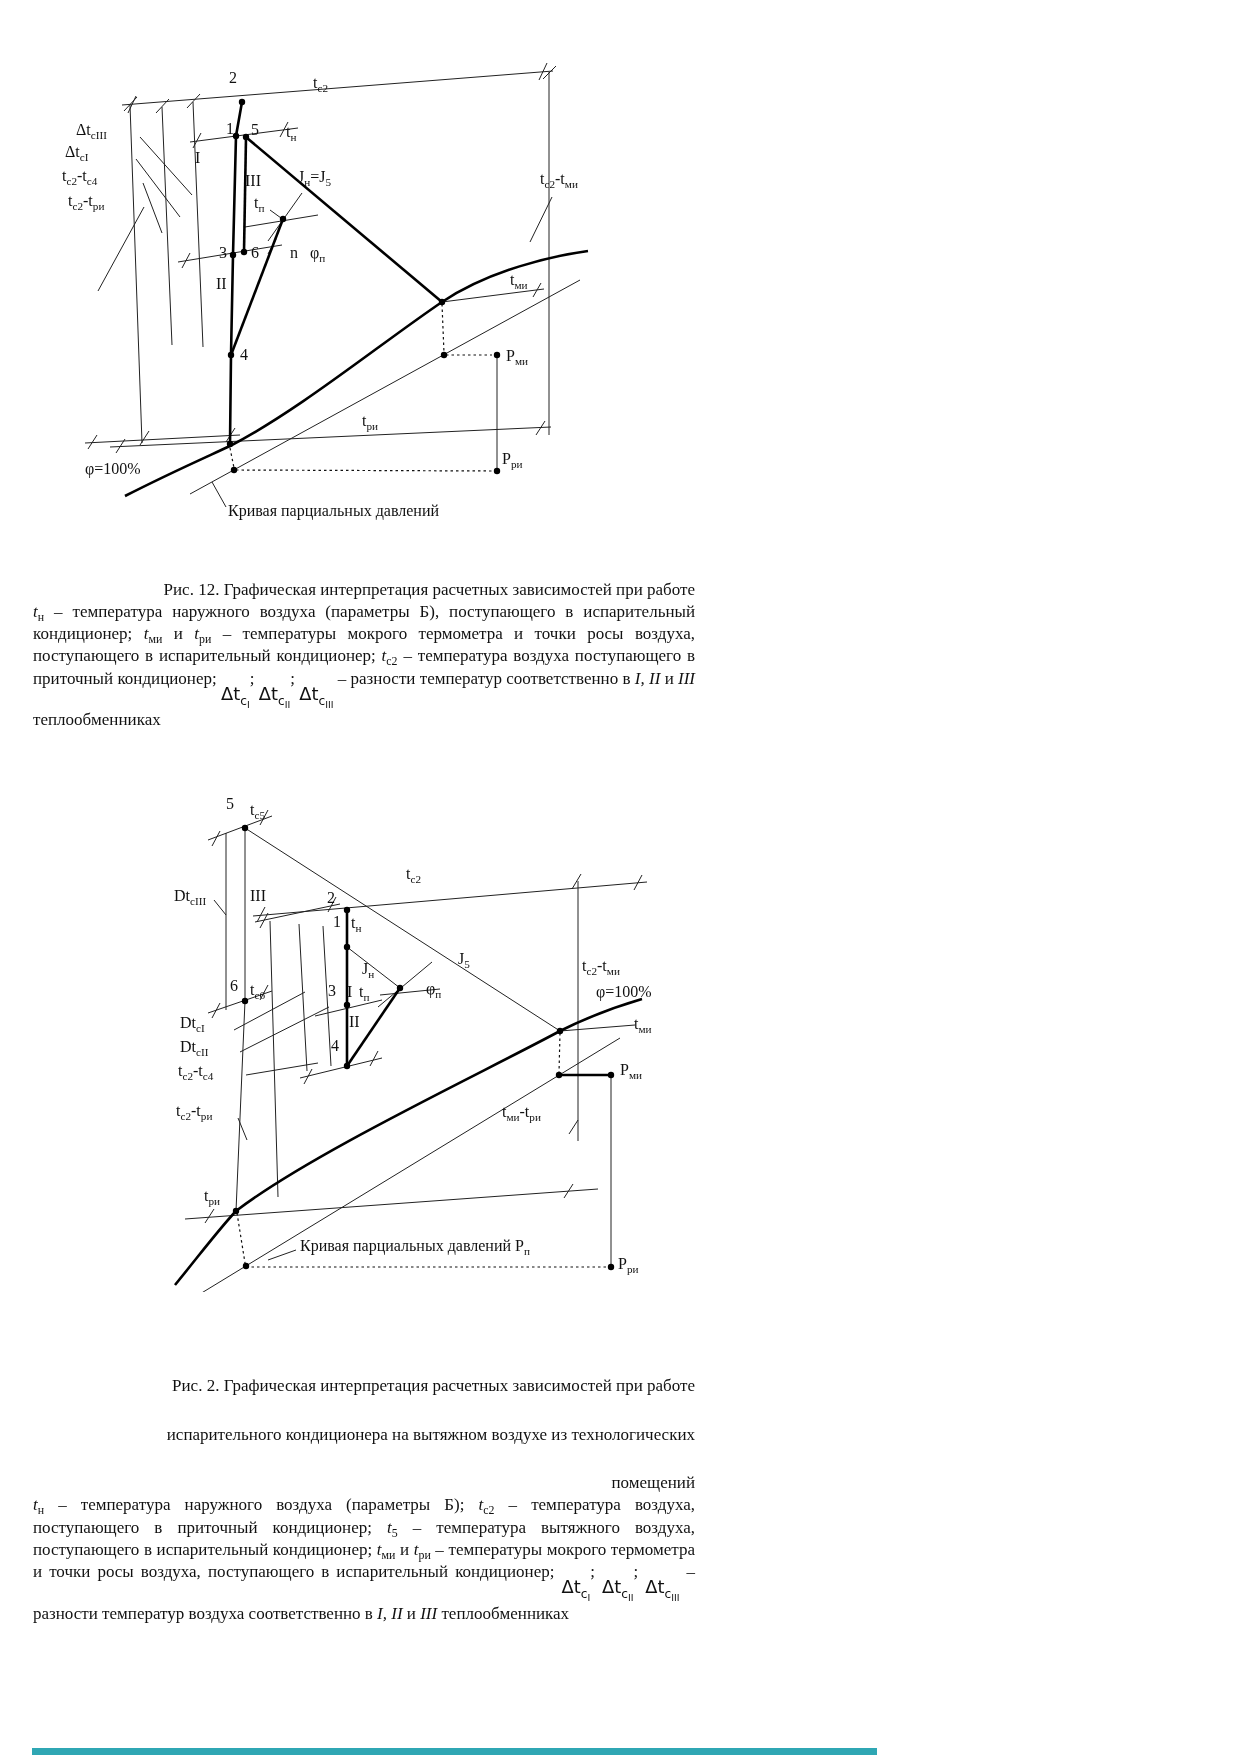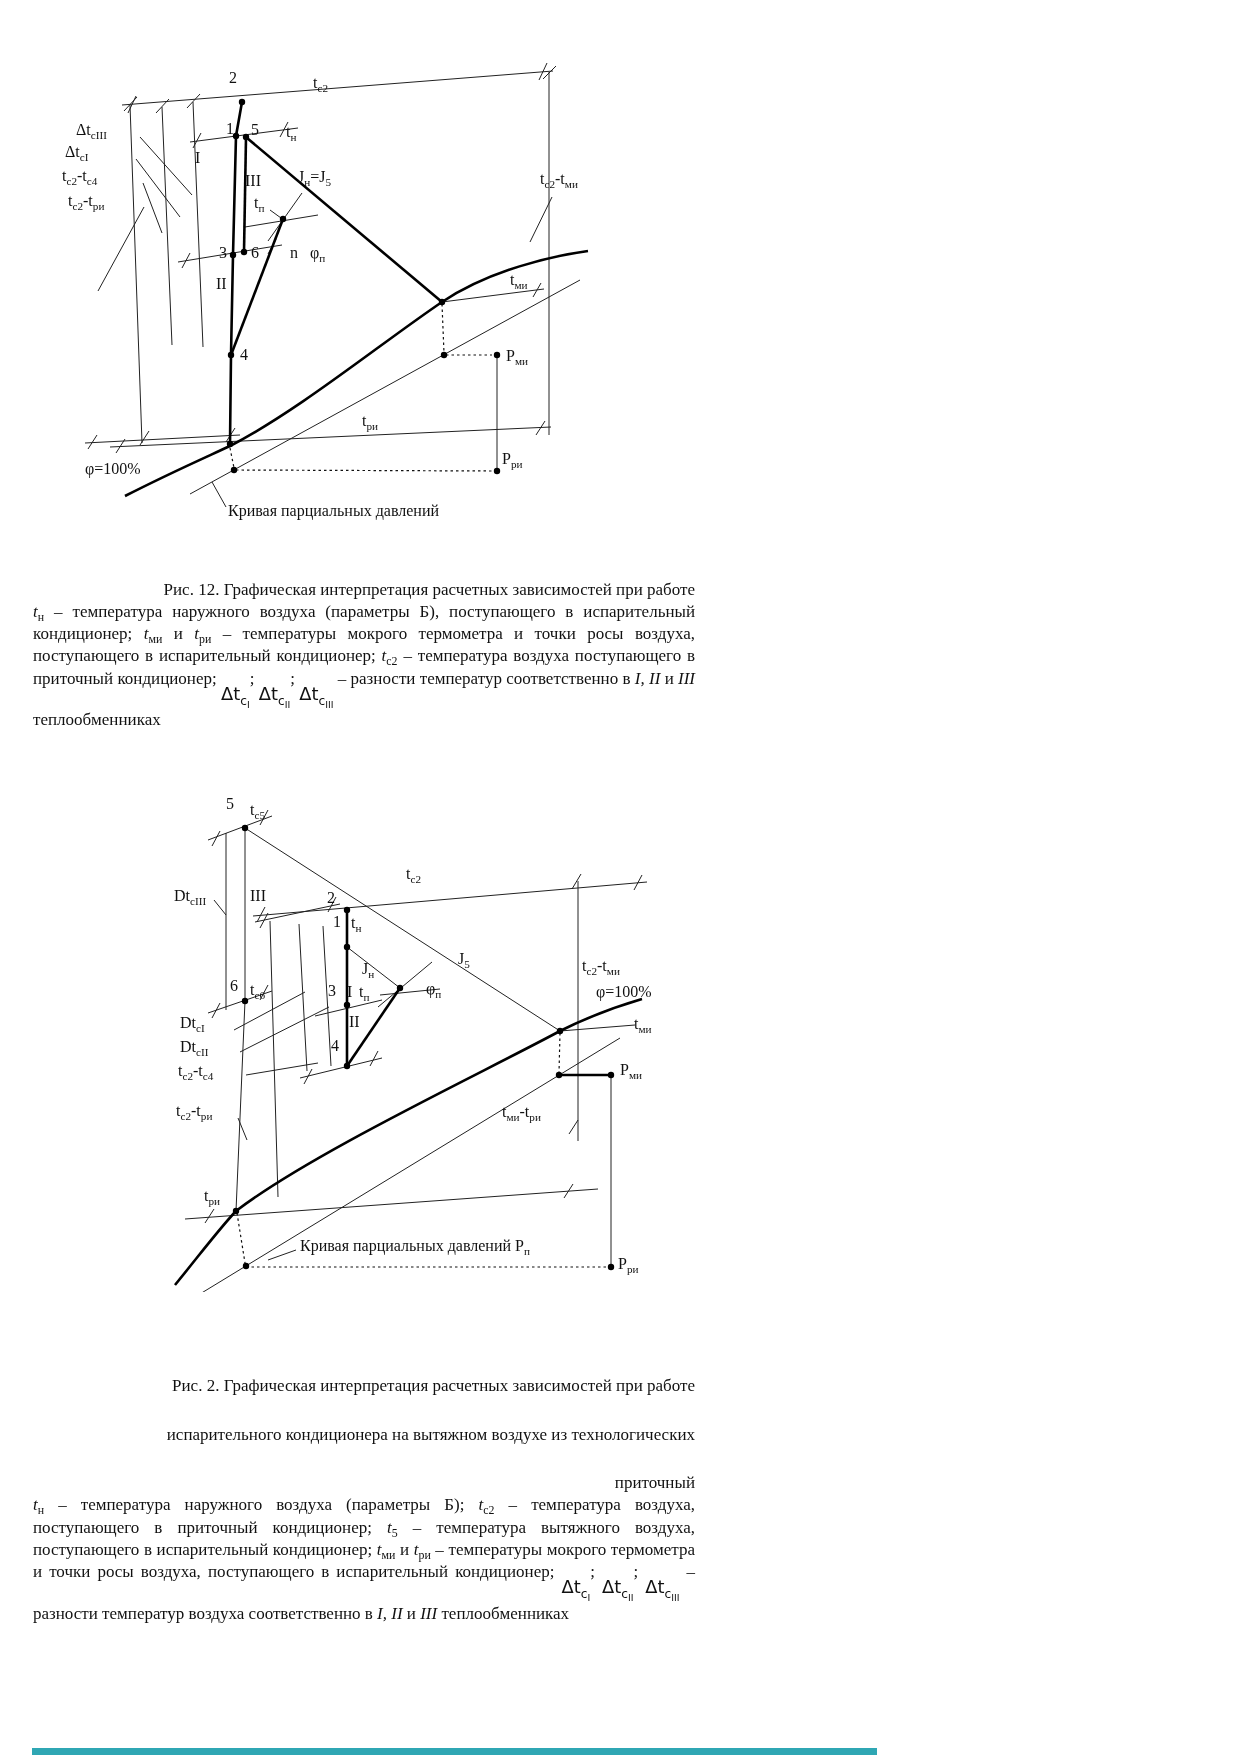--- a/index.html
+++ b/index.html
@@ -179,19 +179,19 @@
     <div class="lbl" style="left:470px;top:362px;"><span>P</span><span class="rt-sub">ми</span></div>
     <div class="lbl" style="left:352px;top:404px;"><span>t</span><span class="rt-sub">ми</span><span>-t</span><span class="rt-sub">ри</span></div>
     <div class="lbl" style="left:54px;top:488px;"><span>t</span><span class="rt-sub">ри</span></div>
     <div class="lbl" style="left:150px;top:538px;"><span>Кривая парциальных давлений P</span><span class="rt-sub">п</span></div>
     <div class="lbl" style="left:468px;top:556px;"><span>P</span><span class="rt-sub">ри</span></div>
   </div>
 
   <div class="caption" style="left:33px;top:1348px;width:662px;">
     <div class="cap-title">Рис. 2. Графическая интерпретация расчетных зависимостей при работе</div>
     <div class="cap-title">испарительного кондиционера на вытяжном воздухе из технологических</div>
-    <div class="cap-title">приточный</div>
+    <div class="cap-title">помещений</div>
     <div class="cap-body"><span class="rt-i">t</span><span class="rt-sub">н</span><span> – температура наружного воздуха (параметры Б); </span><span class="rt-i">t</span><span class="rt-sub">с2</span><span> – температура воздуха, поступающего в приточный кондиционер; </span><span class="rt-i">t</span><span class="rt-sub">5</span><span> – температура вытяжного воздуха, поступающего в испарительный кондиционер; </span><span class="rt-i">t</span><span class="rt-sub">ми</span><span> и </span><span class="rt-i">t</span><span class="rt-sub">ри</span><span> – температуры мокрого термометра и точки росы воздуха, поступающего в испарительный кондиционер; </span><span class="rt-drop">Δt</span><span class="rt-dropsub">с</span><span class="rt-dropsub2">I</span><span>; </span><span class="rt-drop">Δt</span><span class="rt-dropsub">с</span><span class="rt-dropsub2">II</span><span>; </span><span class="rt-drop">Δt</span><span class="rt-dropsub">с</span><span class="rt-dropsub2">III</span><span> – разности температур воздуха соответственно в </span><span class="rt-i">I, II</span><span> и </span><span class="rt-i">III</span><span> теплообменниках</span></div>
   </div>
 
   <div class="accent-bar" style="left: 32px; top: 1748px; width: 845px; height: 7px; background: rgb(47, 167, 180);"></div>
 
 </div>
 
 </body></html>

